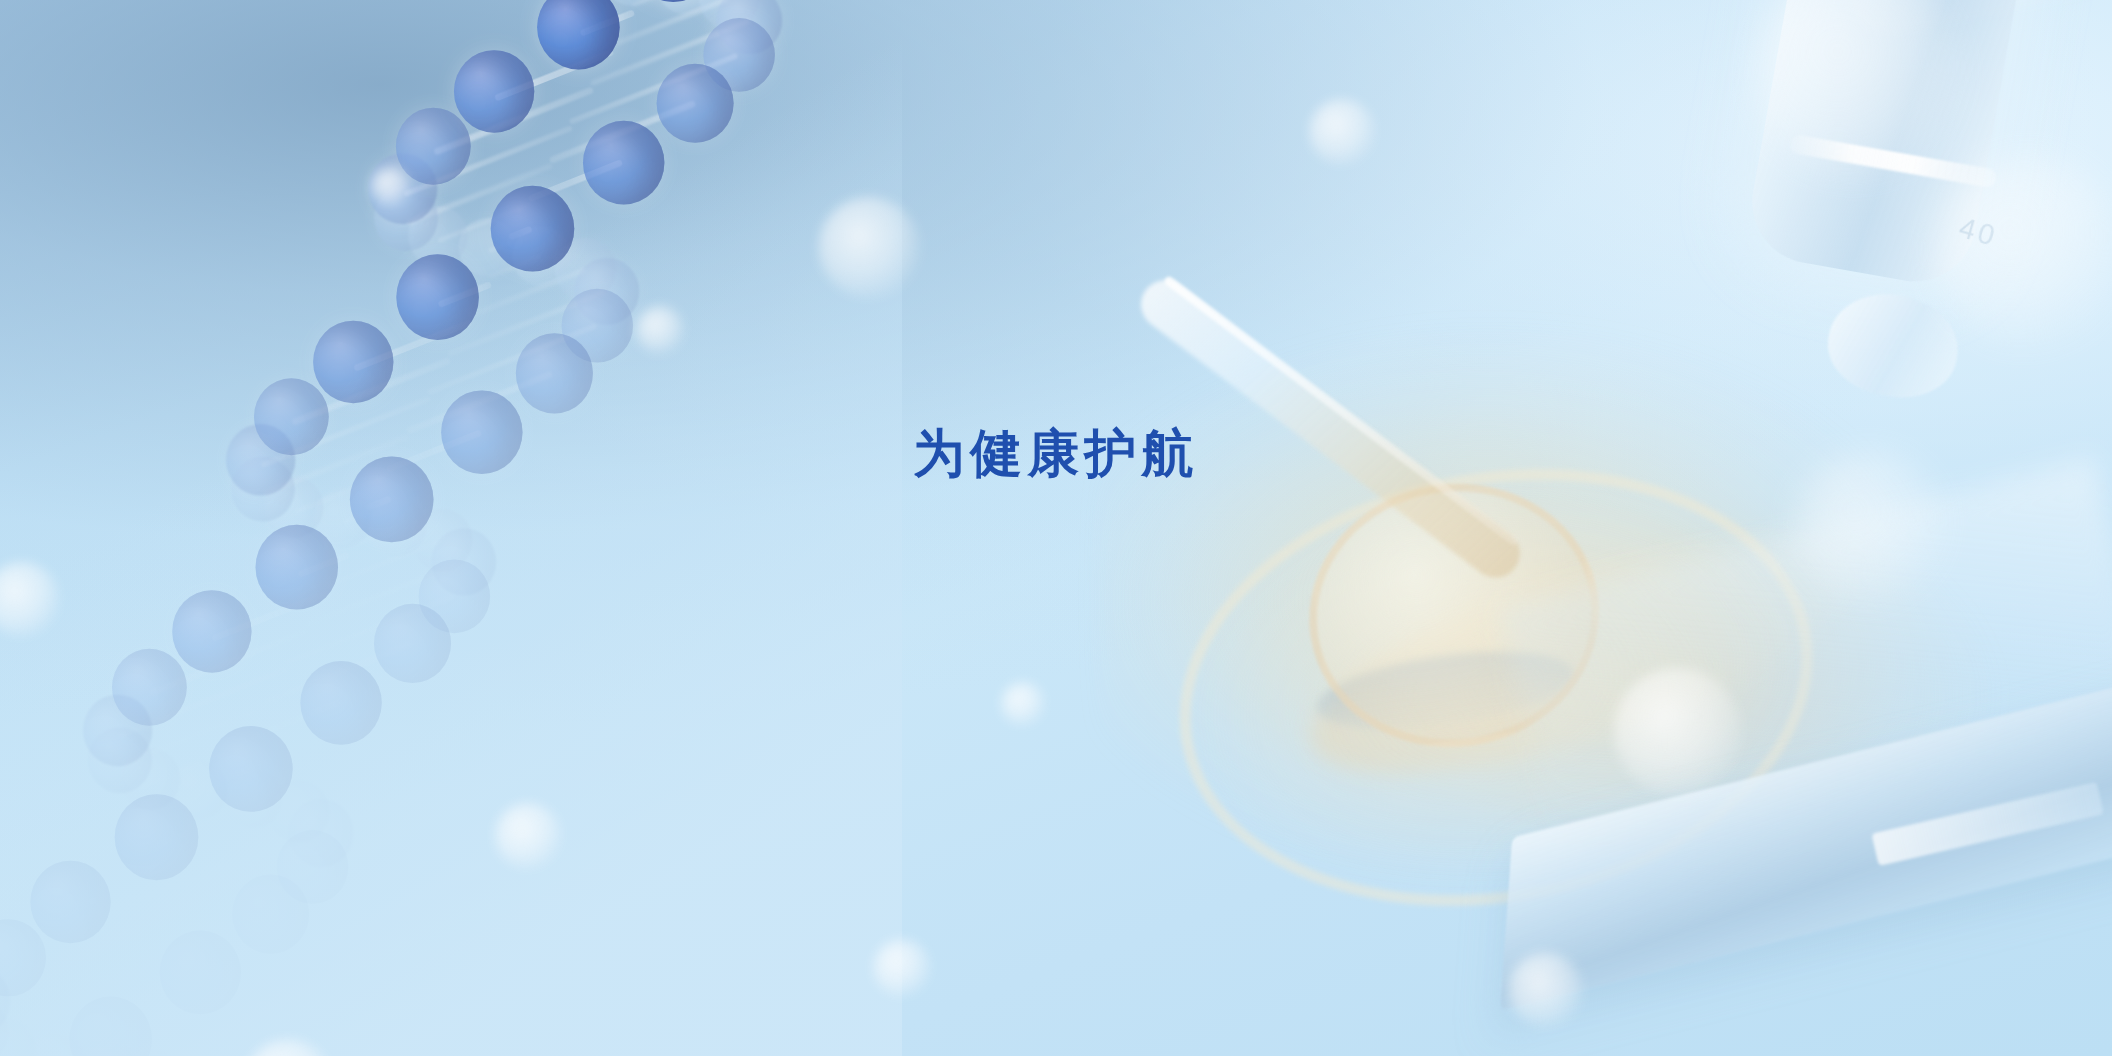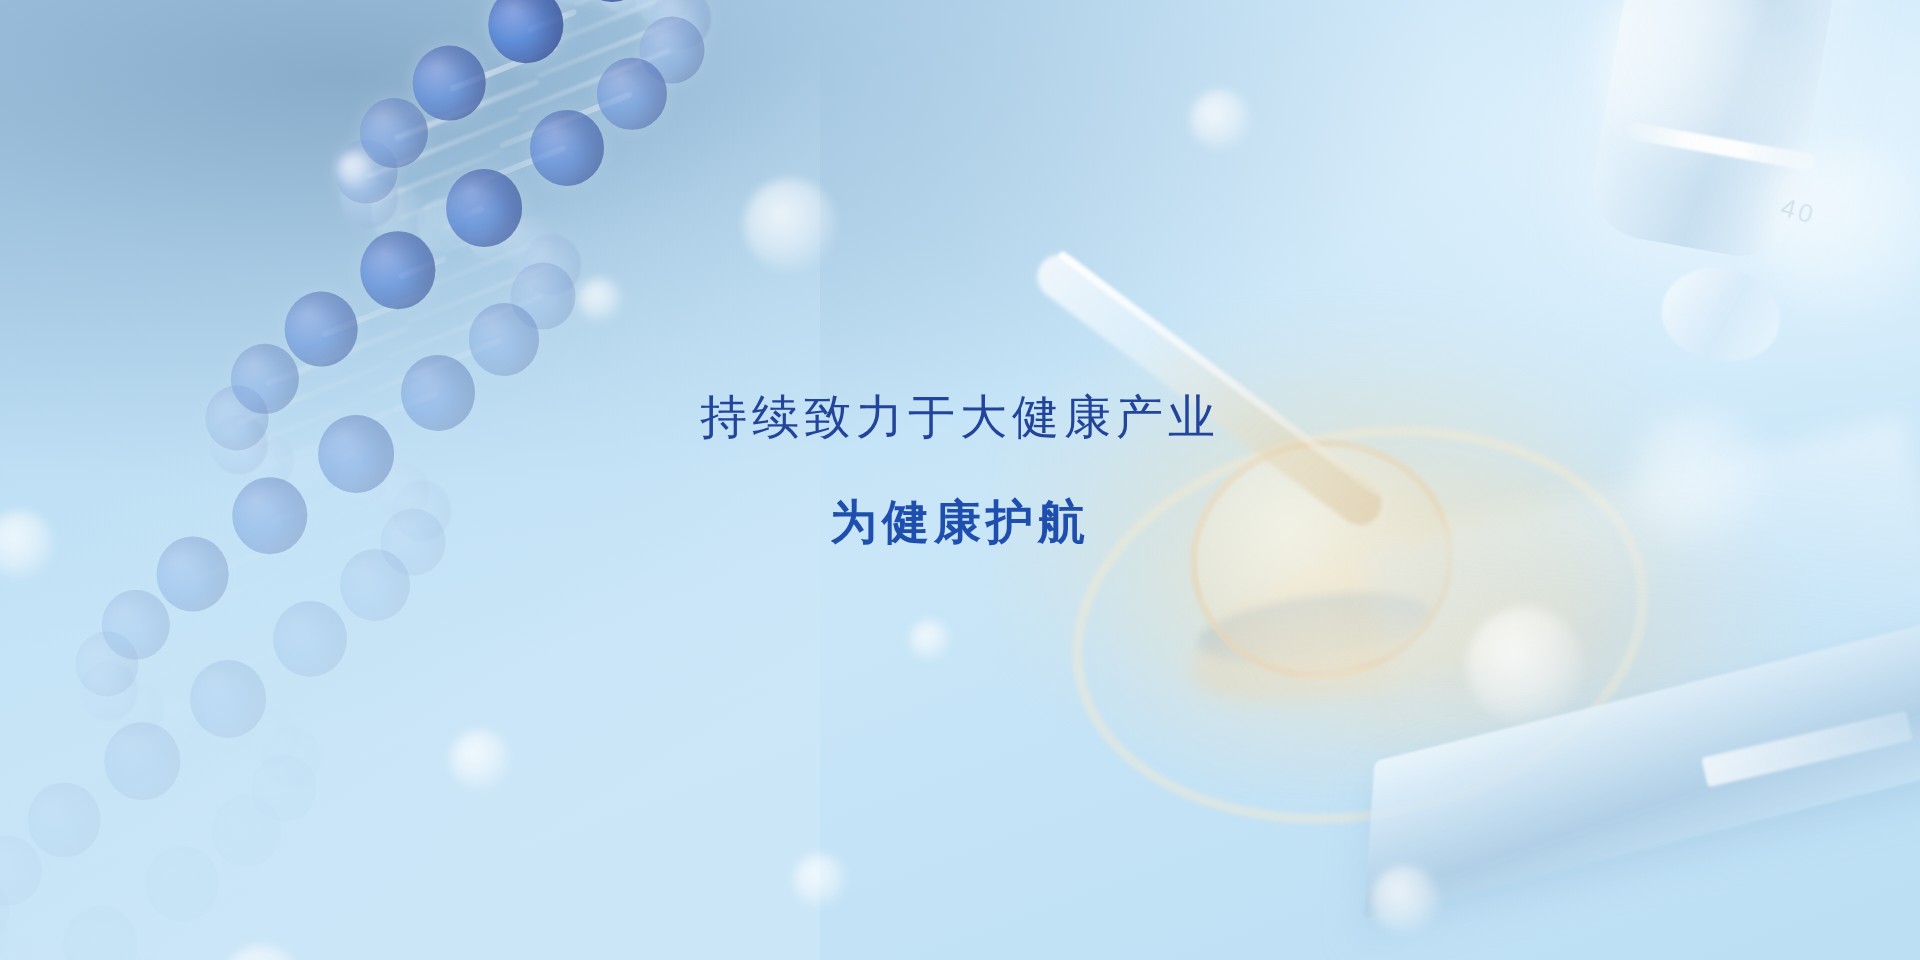--- a/index.html
+++ b/index.html
@@ -437,17 +437,16 @@
       <div class="bokeh" style="left: 1757px; top: 142px; width: 176px; height: 176px; opacity: 0.55; filter: blur(14px);"></div>
       <div class="bokeh" style="left: 1630px; top: 410px; width: 140px; height: 140px; opacity: 0.55; filter: blur(14px);"></div>
       <div class="bokeh" style="left: 1467px; top: 607px; width: 116px; height: 116px; opacity: 0.8; filter: blur(5px);"></div>
       <div class="bokeh" style="left: 1190px; top: 90px; width: 60px; height: 60px; opacity: 0.8; filter: blur(5px);"></div>
       <div class="bokeh" style="left: 337px; top: 152px; width: 36px; height: 36px; opacity: 0.8; filter: blur(5px);"></div>
       <div class="bokeh" style="left: 910px; top: 620px; width: 40px; height: 40px; opacity: 0.8; filter: blur(5px);"></div>
       <div class="bokeh" style="left: 1371px; top: 866px; width: 68px; height: 68px; opacity: 0.8; filter: blur(5px);"></div>
     </div>
 
   <div class="copy">
-    <p class="subtitle">持续致力于大健康产业</p>
     <p class="tagline">为健康护航</p>
   </div>
 
 </div>
 
 </body></html>

